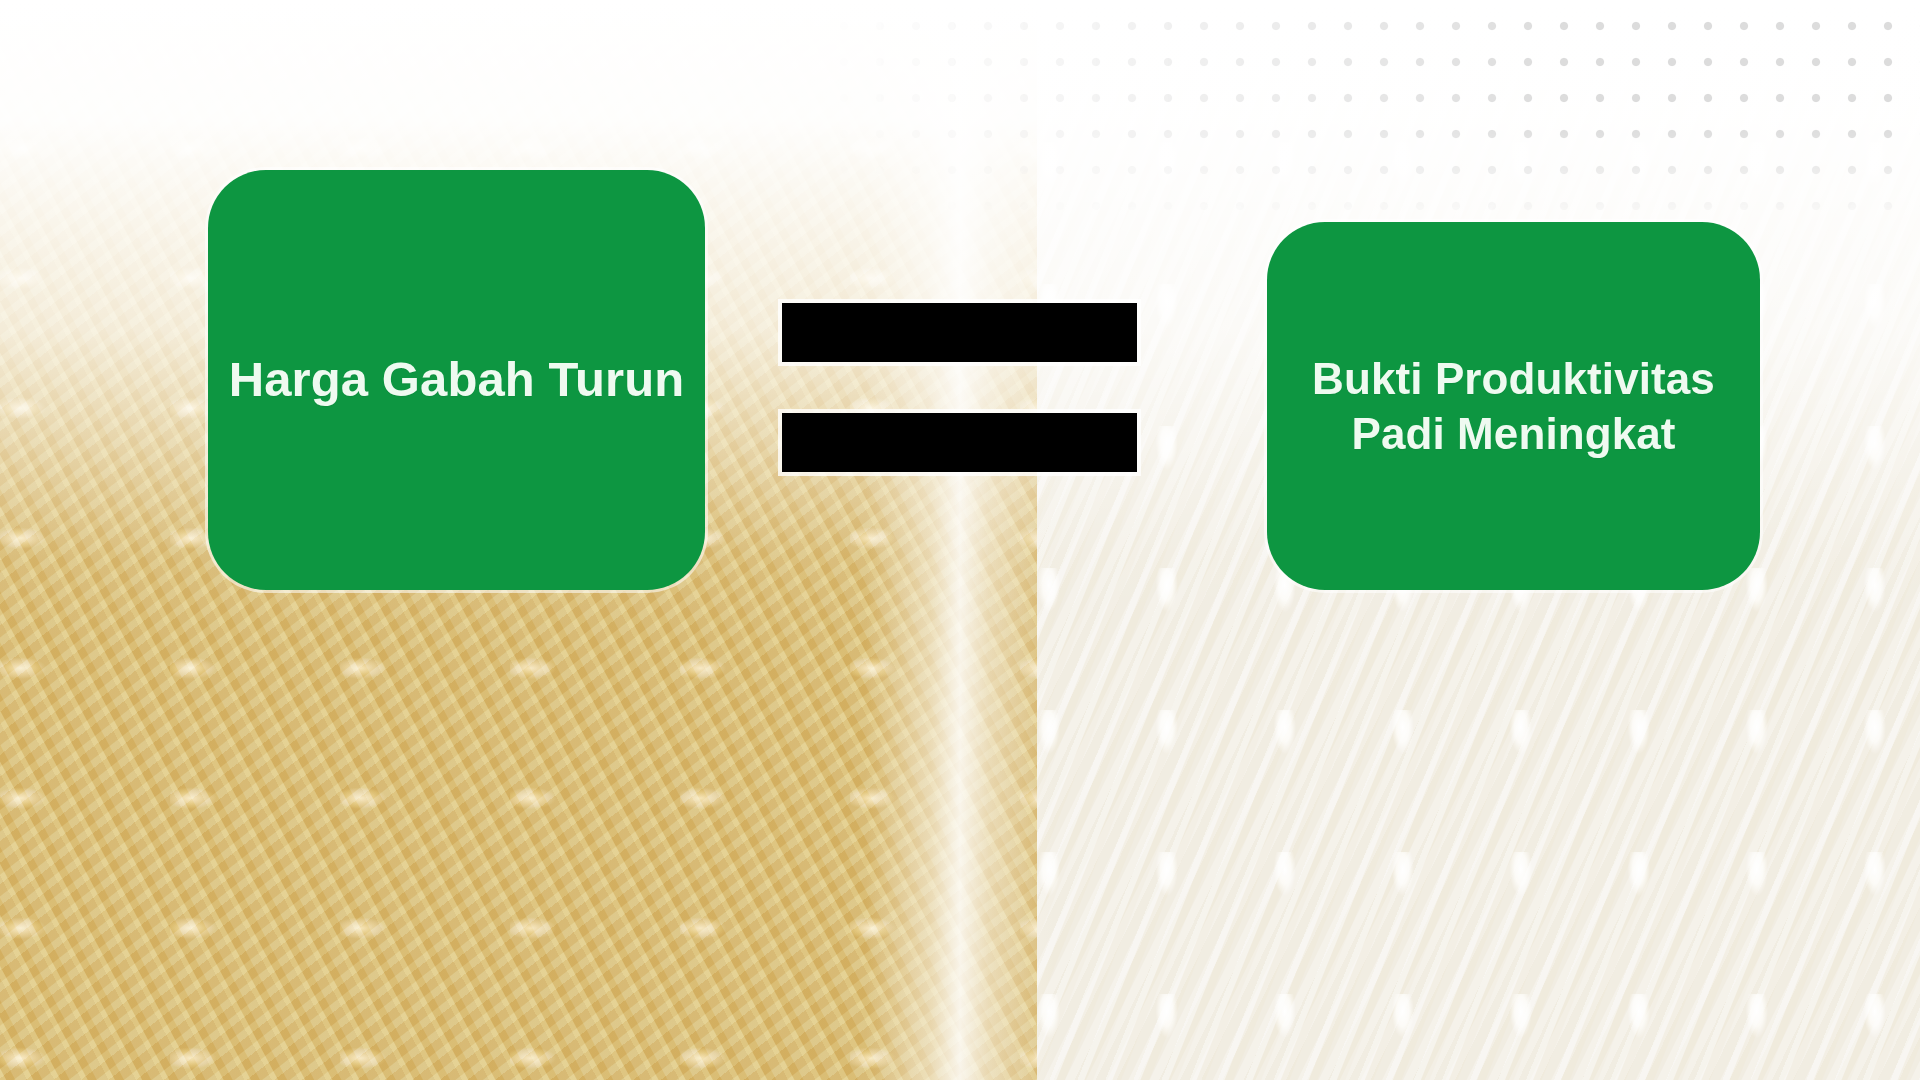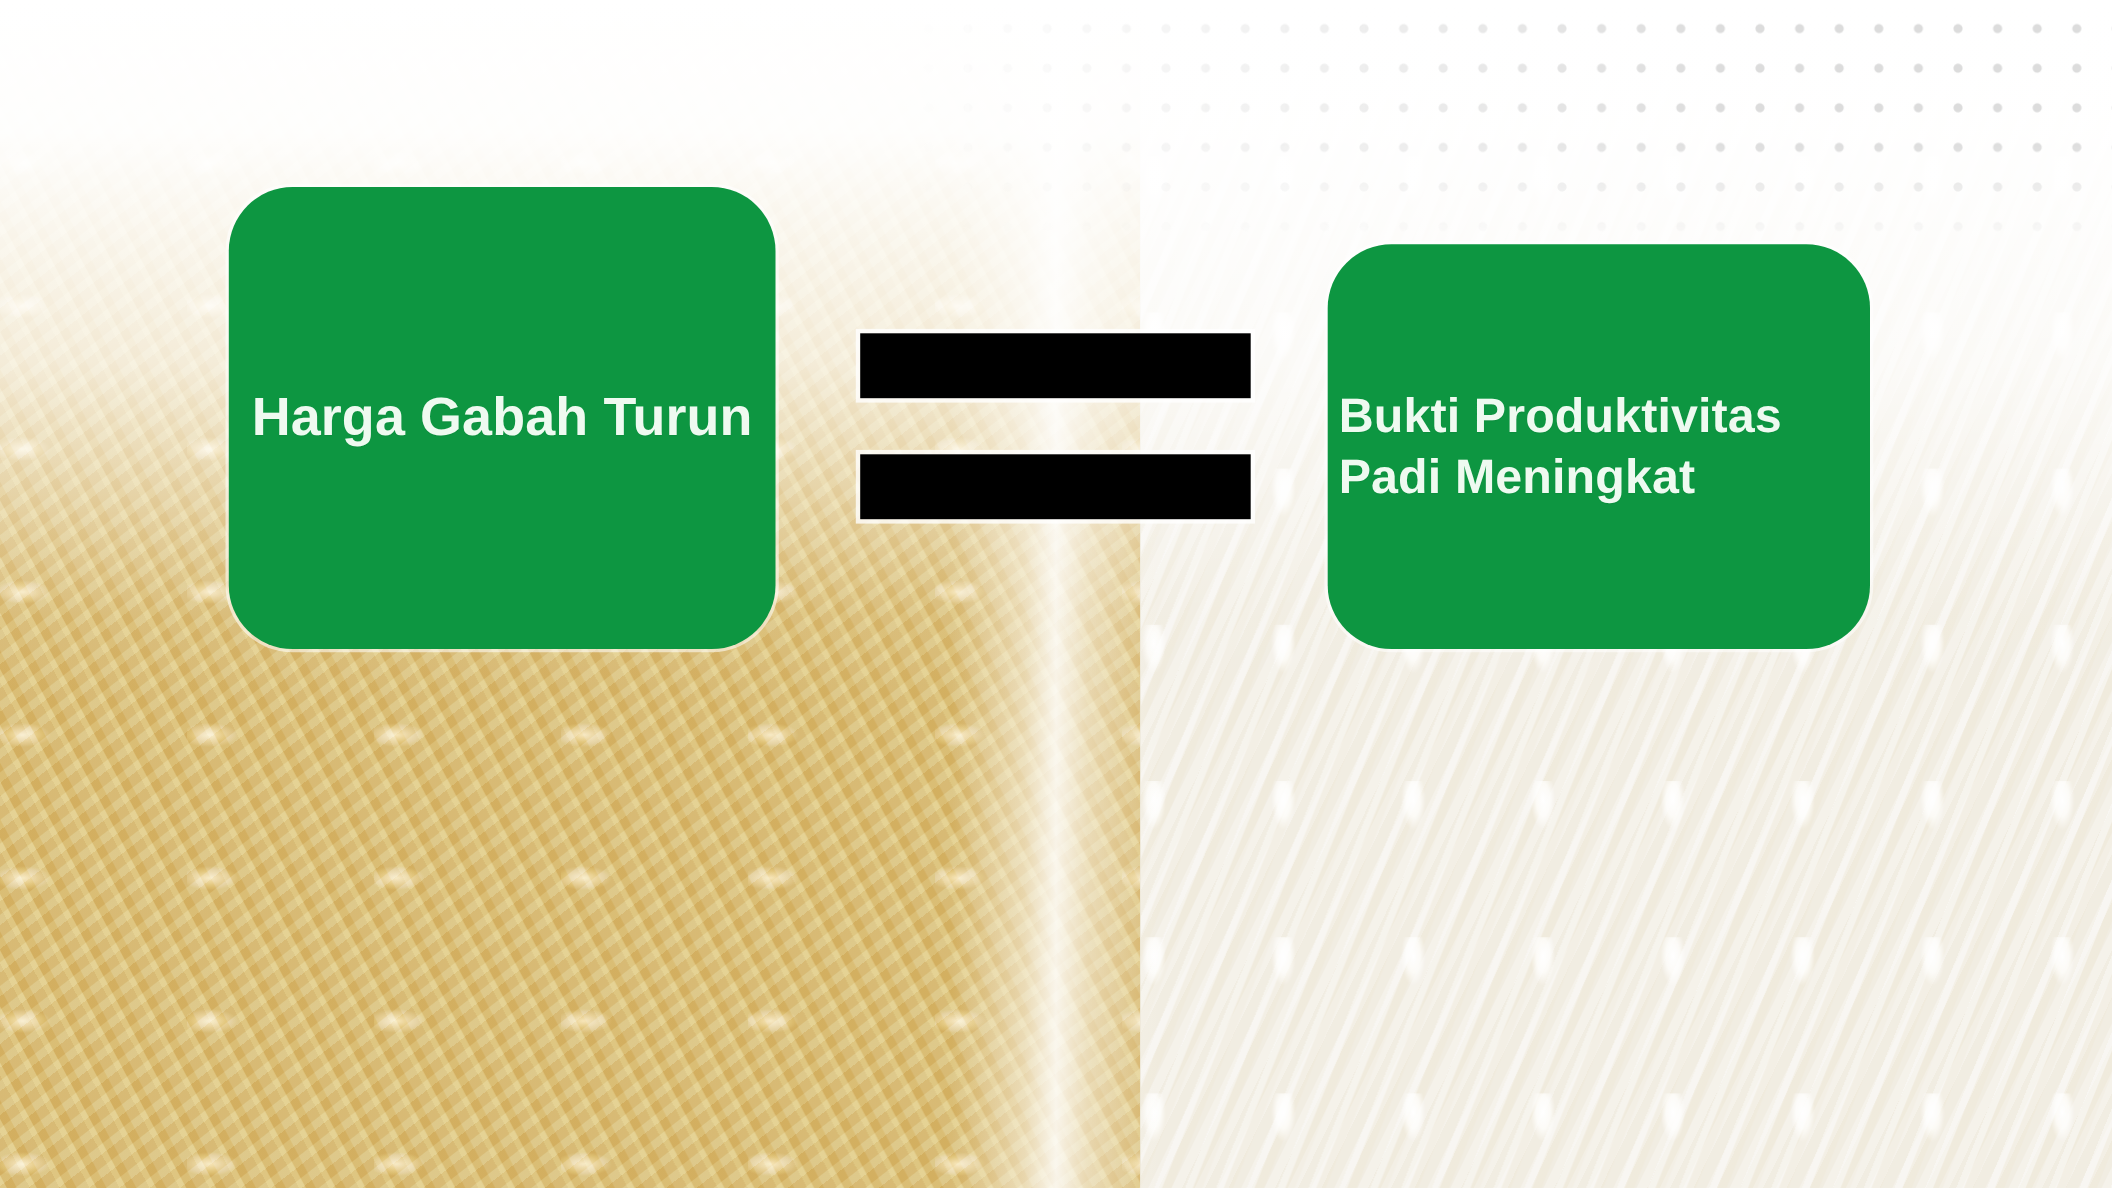--- a/index.html
+++ b/index.html
@@ -222,41 +222,42 @@
     z-index: 20;
   }
 
   .card {
     position: absolute;
     box-sizing: border-box;
     border-radius: 58px;
     display: flex;
     align-items: center;
     justify-content: center;
+    text-align: center;
     box-shadow: 0 0 0 3px rgba(255,255,255,0.55);
   }
 
   .card-text {
     font-weight: 700;
     letter-spacing: 0.1px;
     line-height: 1.26;
     padding: 0 18px;
     text-shadow: 0 1px 1px rgba(0,0,0,0.06);
   }
 
   #card-left {
     left: 208px;
     top: 170px;
     width: 497px;
     height: 420px;
   }
   #card-left .card-text { font-size: 49px; }
 
   #card-right {
-    left: 1207px;
+    left: 1267px;
     top: 222px;
     width: 493px;
     height: 368px;
   }
   #card-right .card-text { font-size: 44px; padding: 0 10px; }
 
   
   .equals-sign {
     position: absolute;
     left: 782px;

